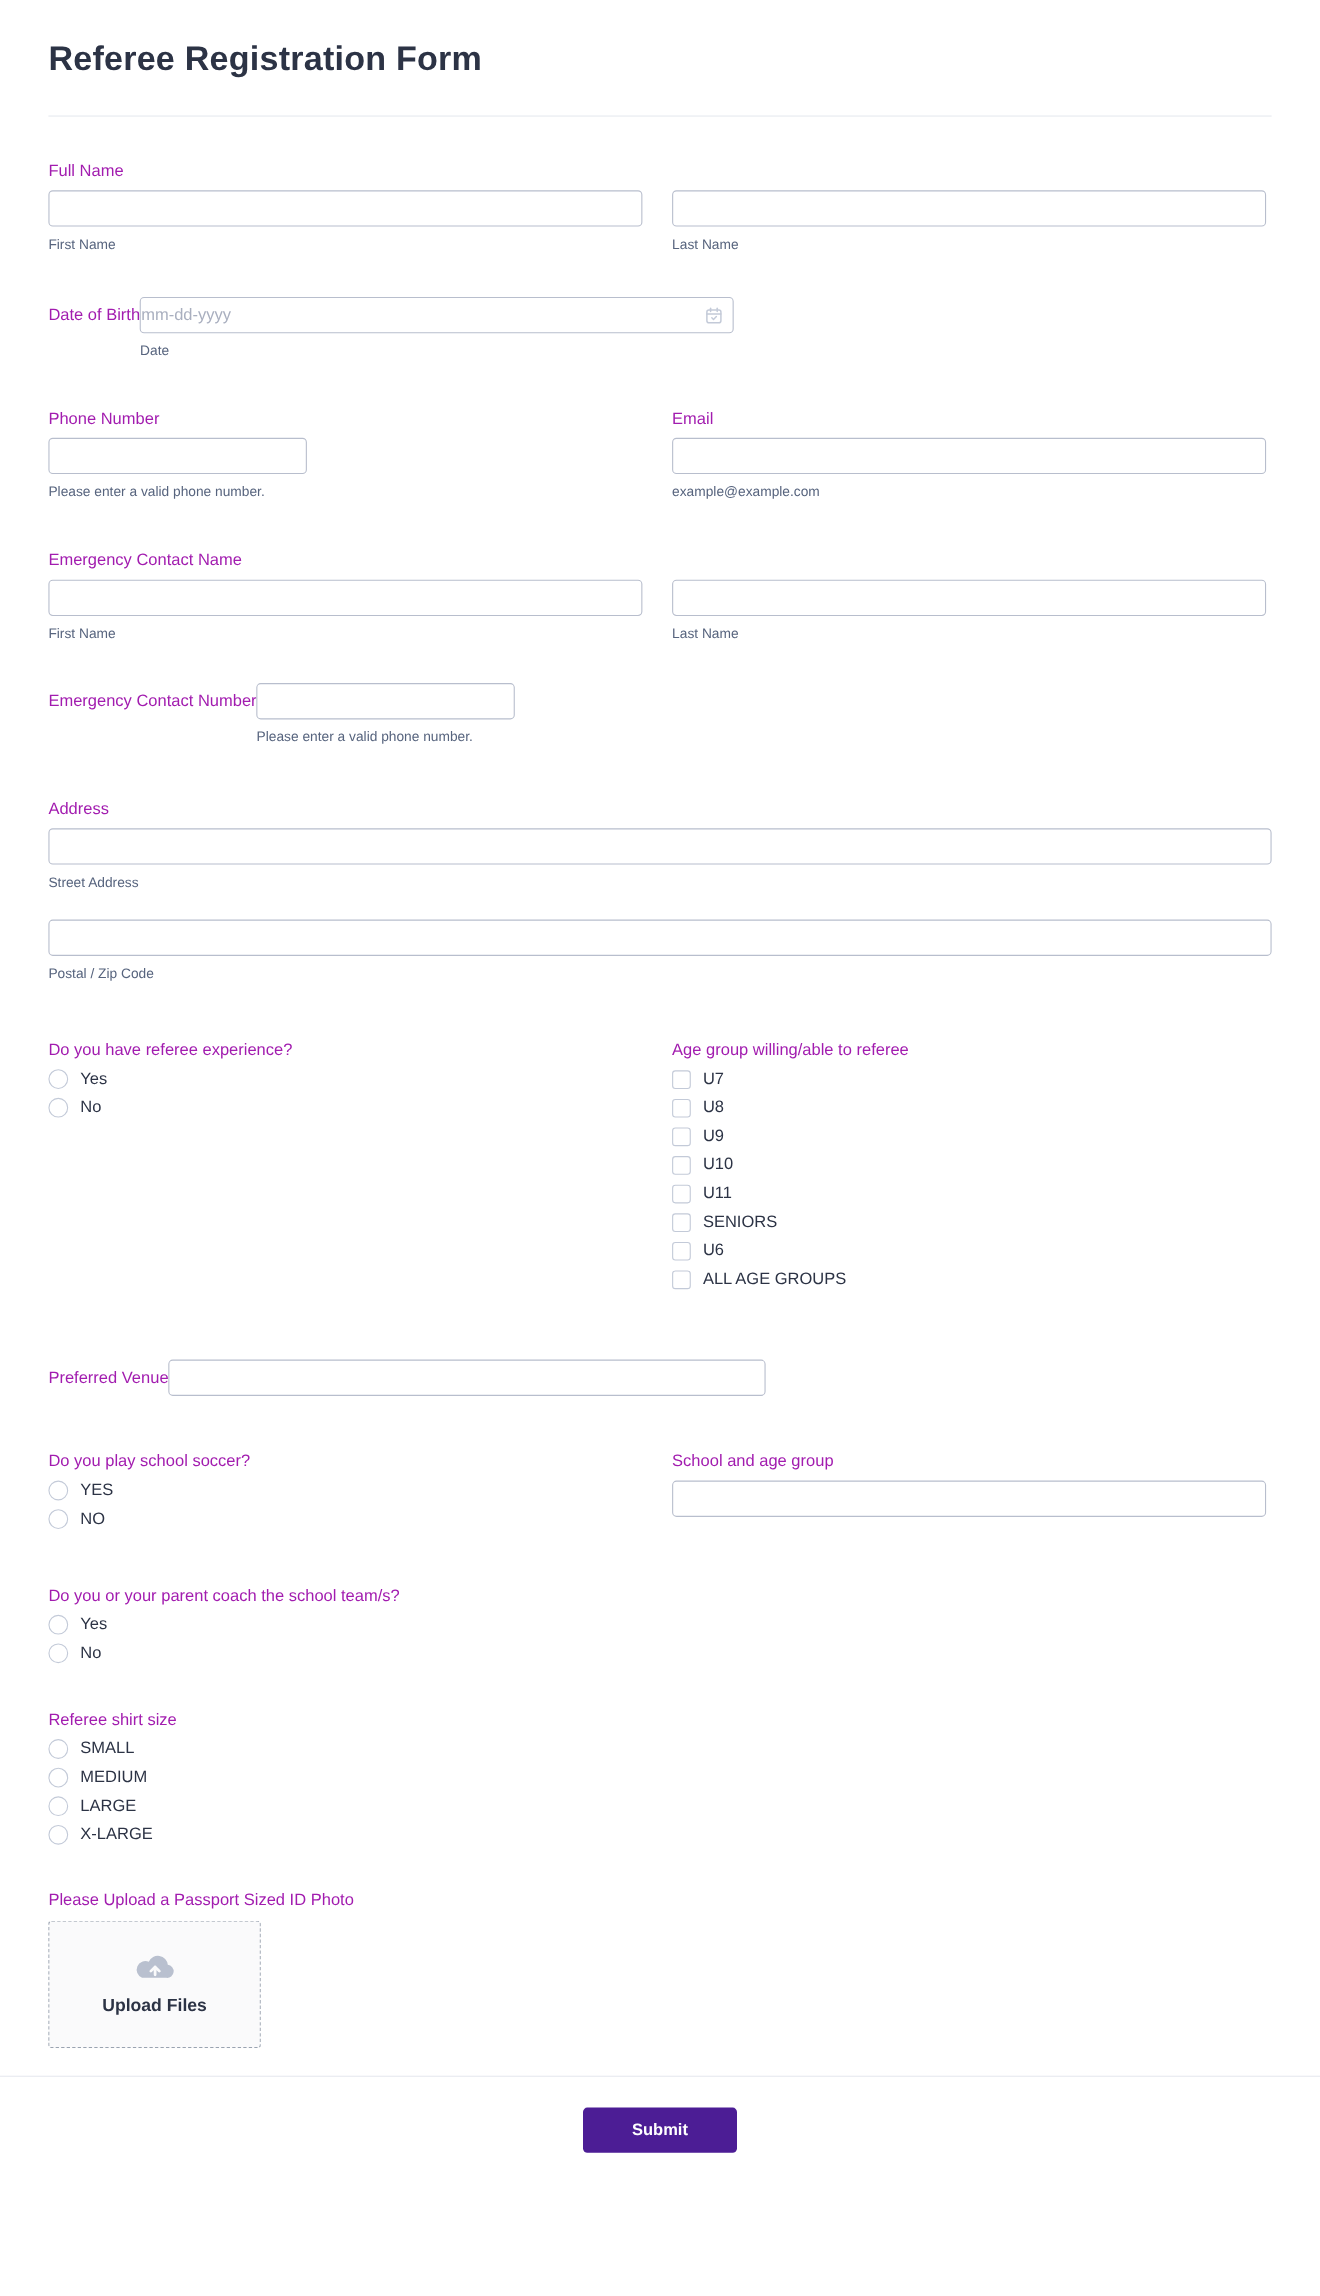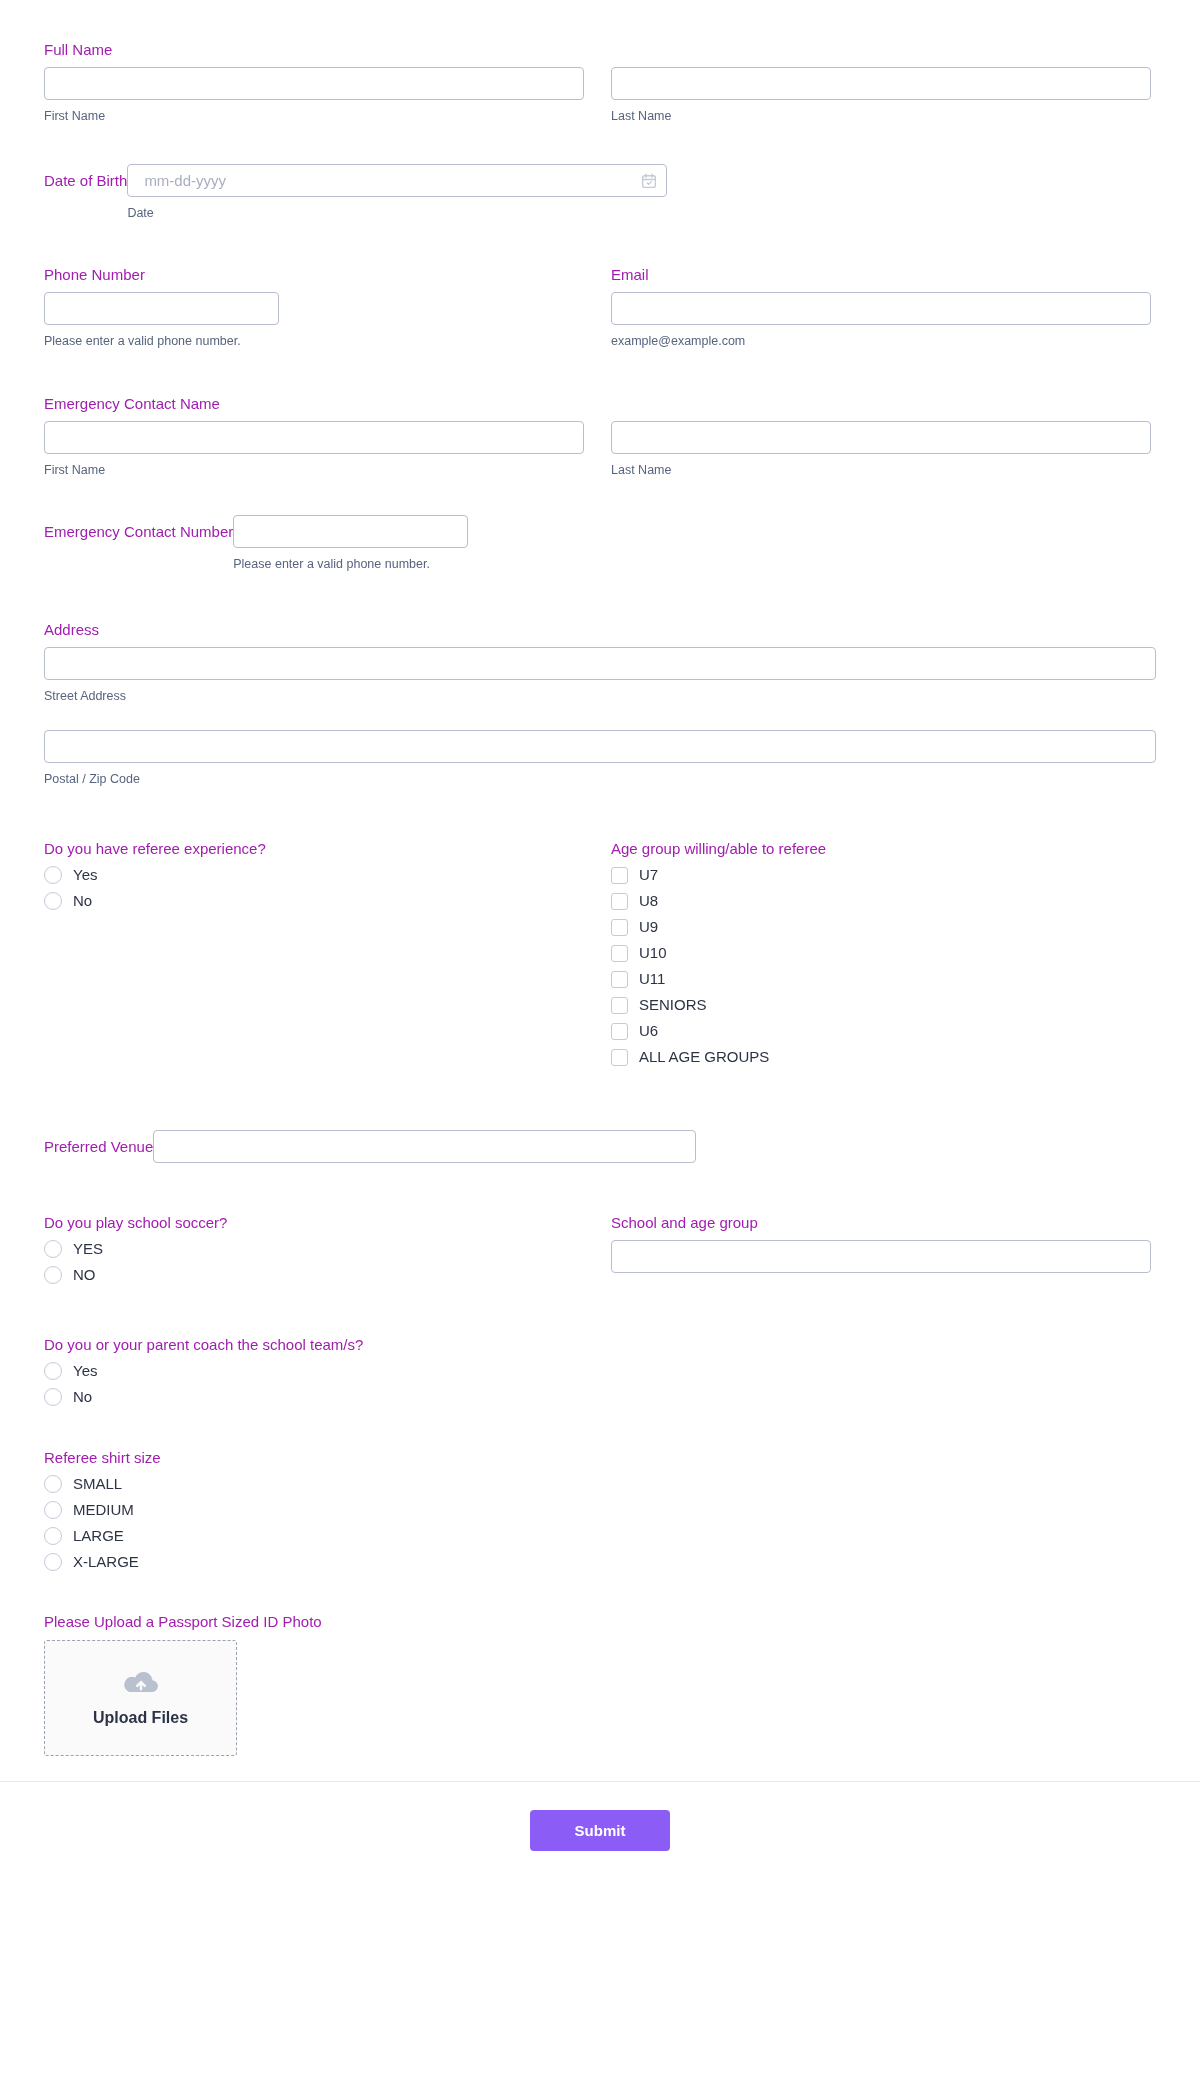--- a/index.html
+++ b/index.html
@@ -11,21 +11,21 @@
   .title{margin:0;font-size:31px;font-weight:700;color:#2c3345;line-height:36px;letter-spacing:.2px;}
   .header-rule{height:1px;background:#e6e9ef;margin-top:33px;}
 
   
   .form{padding:40px 44px 0;}
   .row{display:flex;gap:27px;}
   .col{flex:0 0 540px;width:540px;}
   .qlabel{display:block;font-size:15px;font-weight:500;color:#a21caf;line-height:19px;margin:0 0 8px;}
   .sublabel{font-size:12.5px;color:#57647e;line-height:15px;margin-top:9px;}
   .tinput{display:block;width:100%;height:33px;box-sizing:border-box;border:1px solid #b8becd;
-          border-radius:4px;background:#fff;padding:0 16px;font-family:"Liberation Sans",sans-serif;
+          border-radius:4px;background:#fff;padding:0 0;font-family:"Liberation Sans",sans-serif;
           font-size:15px;color:#2c3345;outline:none;}
   .tinput::placeholder{color:#a9afbf;}
 
   
   .inline-row{display:flex;align-items:flex-start;}
   .inline-row .qlabel{margin:7px 0 0;white-space:nowrap;}
   .dob-col{width:540px;flex:0 0 540px;}
   .ecn-col{width:235px;flex:0 0 235px;}
   .venue-col{width:543px;flex:0 0 543px;}
   .narrow{width:235px;}
@@ -55,28 +55,32 @@
   .sec-shirt{margin-bottom:41px;}
   .sec-upload{margin-bottom:25px;}
 
   
   .upload-box{width:193px;height:116px;box-sizing:border-box;border:1px dashed #9aa3b0;border-radius:3px;
               background:#fafafb;display:flex;flex-direction:column;align-items:center;justify-content:center;cursor:pointer;}
   .browse-label{font-size:16px;font-weight:700;color:#2c3345;margin-top:12px;}
 
   
   .footer{border-top:1px solid #e6e9ef;padding:28px 0 31px;text-align:center;}
-  .submit-btn{width:140px;height:41px;background:#8b5cf6;color:#fff;border:none;border-radius:4px;
+  .submit-btn{width:140px;height:41px;background:#4c1d95;color:#fff;border:none;border-radius:4px;
               font-family:"Liberation Sans",sans-serif;font-size:15px;font-weight:700;cursor:pointer;}
 </style>
 </head>
 <body>
 
 <div class="page">
 
+  <div class="header">
+    <h1 class="title">Referee Registration Form</h1>
+    <div class="header-rule"></div>
+  </div>
 
   <div class="form">
 
     <div class="sec-fullname">
       <span class="qlabel">Full Name</span>
       <div class="row">
         <div class="col">
           <input class="tinput" type="text" style="">
           <div class="sublabel">First Name</div>
         </div>

